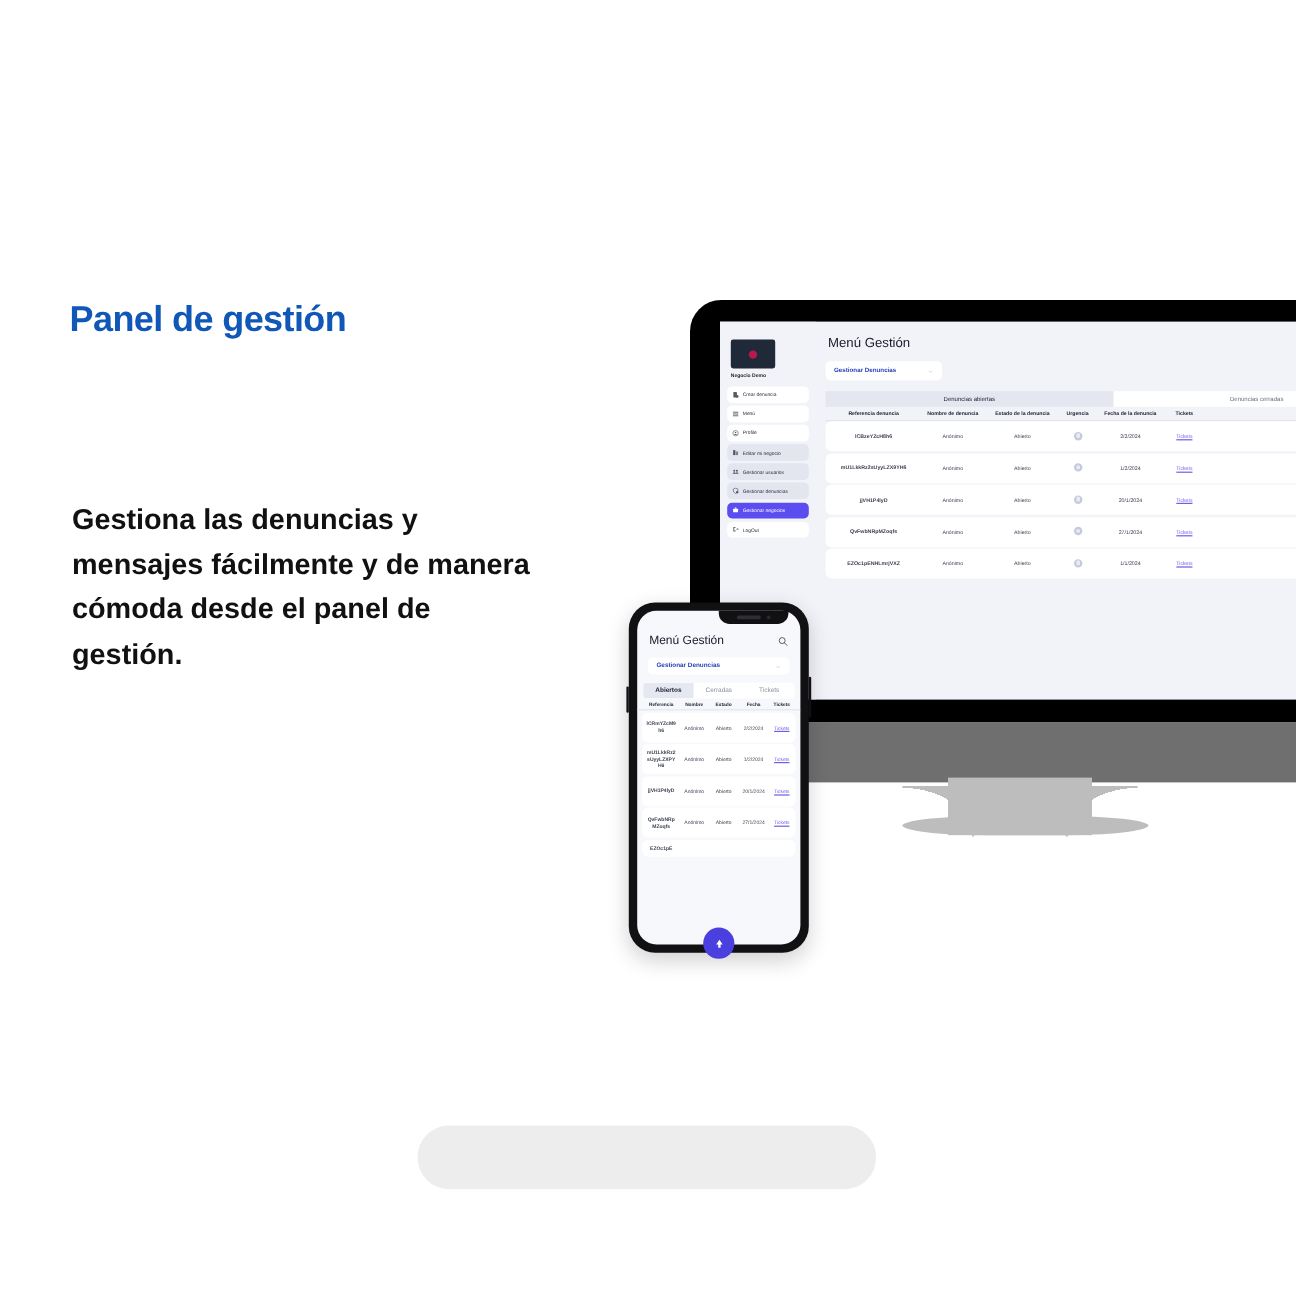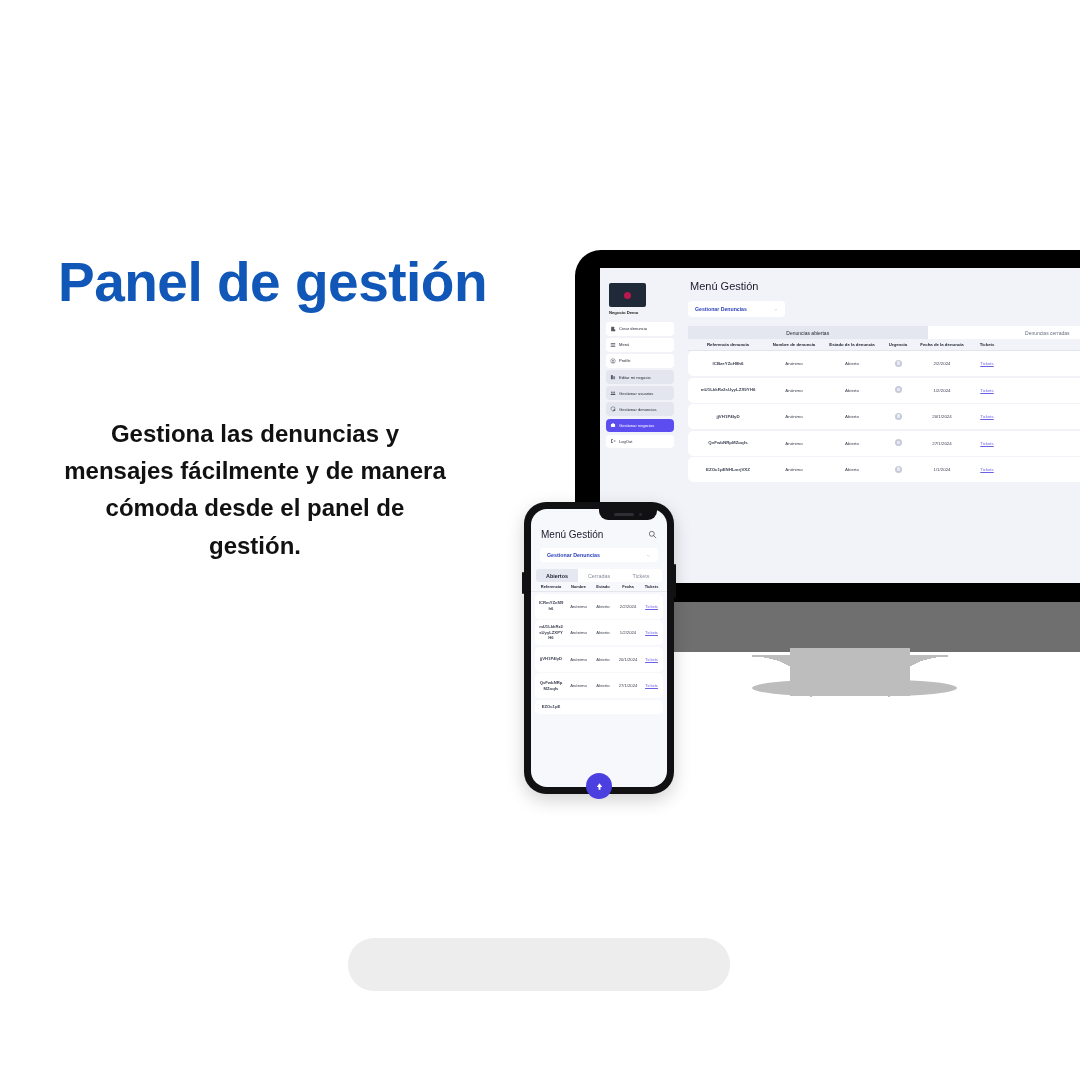--- a/index.html
+++ b/index.html
@@ -8,27 +8,26 @@
     background:#ffffff;
     font-family:"Liberation Sans", sans-serif;
     overflow:hidden;
     position:relative;
   }
   .stage{position:absolute;inset:0;}
 
   
   .headline{
     position:absolute;left:58px;top:250px;
-    font-size:55px;font-weight:bold;
+    font-size:30px;font-weight:bold;
     color:#1057b8;letter-spacing:-0.5px;
     white-space:nowrap;
   }
   .subcopy{
     position:absolute;left:60px;top:415px;width:390px;
-    text-align:center;
     font-size:24px;font-weight:bold;line-height:1.55;
     color:#111111;
   }
 
   
   .monitor{position:absolute;left:575px;top:250px;width:600px;height:352px;}
   .monitor-bezel{
     position:absolute;left:0;top:0;width:600px;height:352px;
     background:#000000;
     border-top-left-radius:26px;

